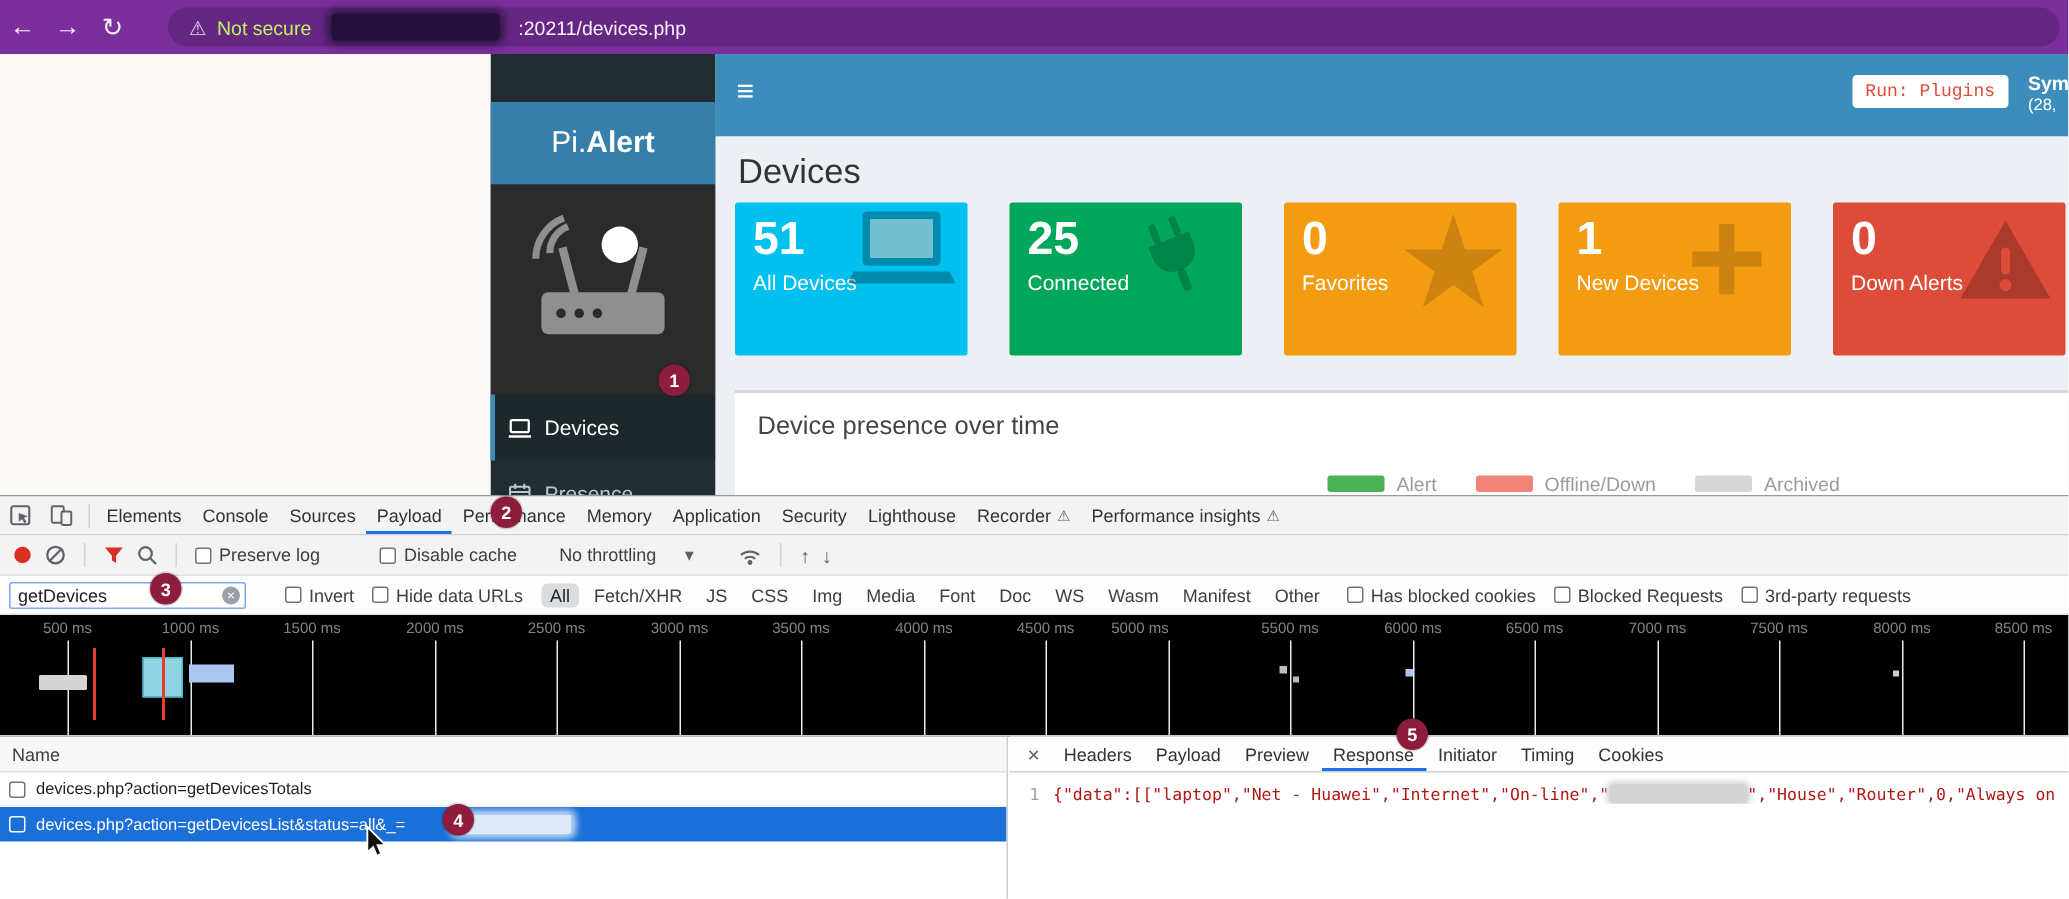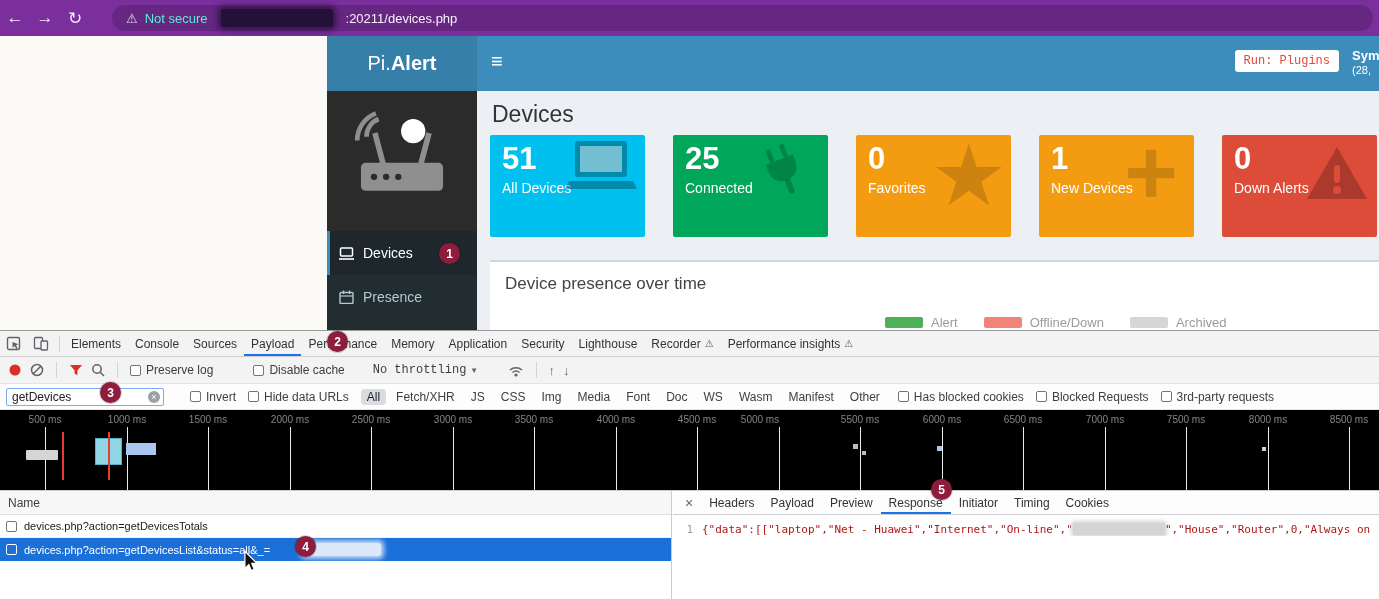--- a/index.html
+++ b/index.html
@@ -4,31 +4,31 @@
 <style>
   * { margin:0; padding:0; box-sizing:border-box; }
   html,body { width:1379px; height:599px; }
   body { position:relative; overflow:hidden; background:#fff; font-family:"Liberation Sans",sans-serif; }
 
   
   #browser-bar { position:absolute; left:0; top:0; width:1379px; height:36px; background:#7a2f9d; display:flex; align-items:center; color:#efe3f8; }
   #browser-bar .nav-btn { width:30px; text-align:center; font-size:17px; color:#f6eefc; cursor:default; }
   #addr-pill { position:absolute; left:112px; right:6px; top:5px; height:26px; border-radius:13px; background:rgba(0,0,0,0.16); display:flex; align-items:center; padding-left:14px; gap:7px; }
   #addr-pill .warn { font-size:13px; color:#e8d9f4; }
-  #addr-pill .notsec { font-size:13px; color:#5eead4; }
+  #addr-pill .notsec { font-size:13px; color:#bef264; }
   #url-redacted { width:112px; height:18px; border-radius:3px; background:#241038; box-shadow:0 0 6px 3px rgba(36,16,56,0.8); margin-left:6px; }
   #url-text { font-size:13px; color:#f8f2fc; margin-left:6px; }
 
   
   #page-left { position:absolute; left:0; top:36px; width:327px; height:294px; background:#fbfaf7; }
 
   
   #app { position:absolute; left:327px; top:36px; width:1052px; height:294px; overflow:hidden; background:#ecf0f5; }
   #sidebar { position:absolute; left:0; top:0; width:150px; height:294px; background:#222d32; }
-  #logo { height:55px; background:#367fa9; color:#fff; display:flex; align-items:center; justify-content:center; font-size:20px; }
+  #logo { height:55px; background:#367fa9; color:#fff; display:flex; align-items:center; justify-content:center; font-size:20px;margin-top:32px; }
   #logo .light { font-weight:300; }
   #logo .bold { font-weight:bold; }
   #router-img { height:140px; background:#2b2b2b; display:flex; align-items:center; justify-content:center; }
   .menu-item { height:44px; display:flex; align-items:center; gap:9px; padding-left:12px; color:#b8c7ce; font-size:14px; cursor:default; }
   .menu-item.active { background:#1e282c; color:#fff; border-left:3px solid #3c8dbc; padding-left:9px; }
 
   #navbar { position:absolute; left:150px; top:0; width:902px; height:55px; background:#3c8dbc; }
   #hamburger { position:absolute; left:14px; top:14px; color:#fff; font-size:20px; }
   #run-plugins { position:absolute; right:40px; top:14px; background:#fff; color:#dd4b39; font-family:"Liberation Mono","DejaVu Sans Mono",monospace; font-size:12px; padding:4px 9px; border-radius:3px; border:none; }
   #user-info { position:absolute; right:0; top:12px; width:27px; overflow:hidden; color:#fff; line-height:15px; }
@@ -60,21 +60,21 @@
   #dt-tabs { height:26px; background:#f3f3f3; border-bottom:1px solid #d0d0d0; display:flex; align-items:stretch; }
   .dt-icon-btn { display:flex; align-items:center; padding:0 6px; }
   .vdiv { width:1px; height:16px; background:#d5d5d5; margin:auto 4px; }
   .dt-tab { display:flex; align-items:center; gap:4px; padding:0 7px; color:#333; }
   .dt-tab.selected { box-shadow:inset 0 -2px 0 #1a73e8; }
   .exp-mark { font-size:10px; color:#5f6368; }
 
   #dt-toolbar { height:27px; background:#f3f3f3; border-bottom:1px solid #e3e3e3; display:flex; align-items:center; padding-left:8px; gap:8px; }
   .chk { display:inline-block; width:11px; height:11px; border:1px solid #70757a; border-radius:2px; background:#fff; }
   .chk-label { display:flex; align-items:center; gap:5px; color:#3c4043; }
-  #throttle { display:flex; align-items:center; gap:4px; color:#3c4043;font-family:Liberation Mono, monospace; }
+  #throttle { display:flex; align-items:center; gap:19px; color:#3c4043; }
 
   #dt-filterbar { height:26px; background:#fdfdfd; border-bottom:1px solid #e5e5e5; display:flex; align-items:center; gap:12px; padding-left:6px; }
   #filter-input-wrap { position:relative; }
   #filter-input { width:158px; height:18px; border:1px solid #7baaf7; border-radius:2px; font-size:12px; padding:0 18px 0 5px; color:#202124; font-family:"Liberation Sans",sans-serif; }
   #filter-clear { position:absolute; right:4px; top:3px; width:12px; height:12px; border-radius:50%; background:#9aa0a6; color:#fff; font-size:9px; line-height:12px; text-align:center; }
   .pill { padding:1px 6px; border-radius:4px; color:#3c4043; }
   .pill.selected { background:#d9dce0; color:#202124; }
   #type-pills { display:flex; gap:4px; align-items:center; }
 
   #dt-timeline { position:relative; height:81px; border-bottom:1px solid #ccc; background:#000000; overflow:hidden; }

